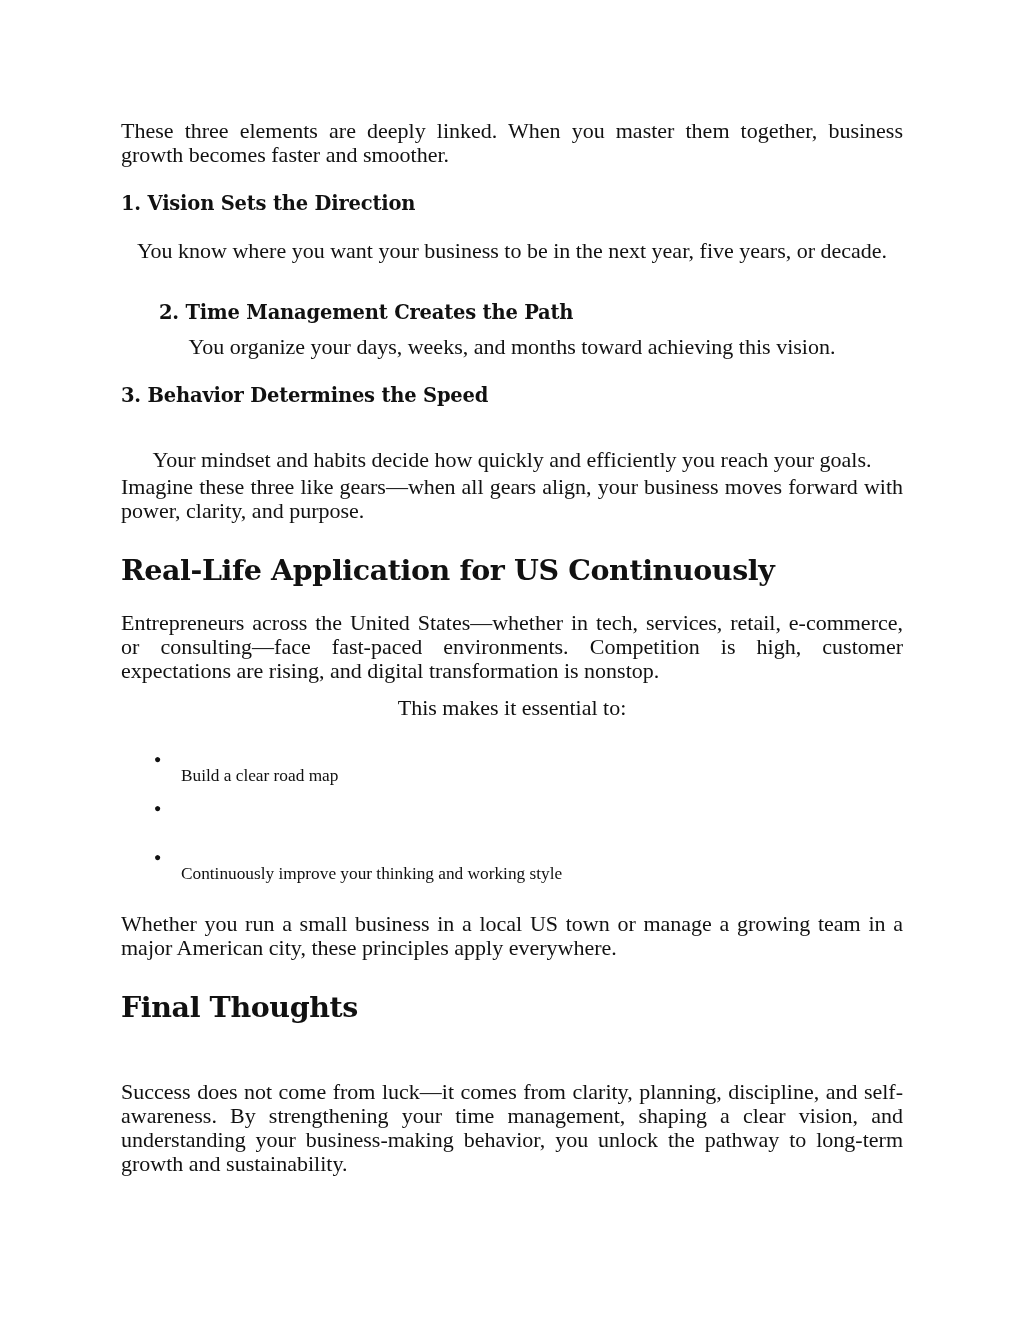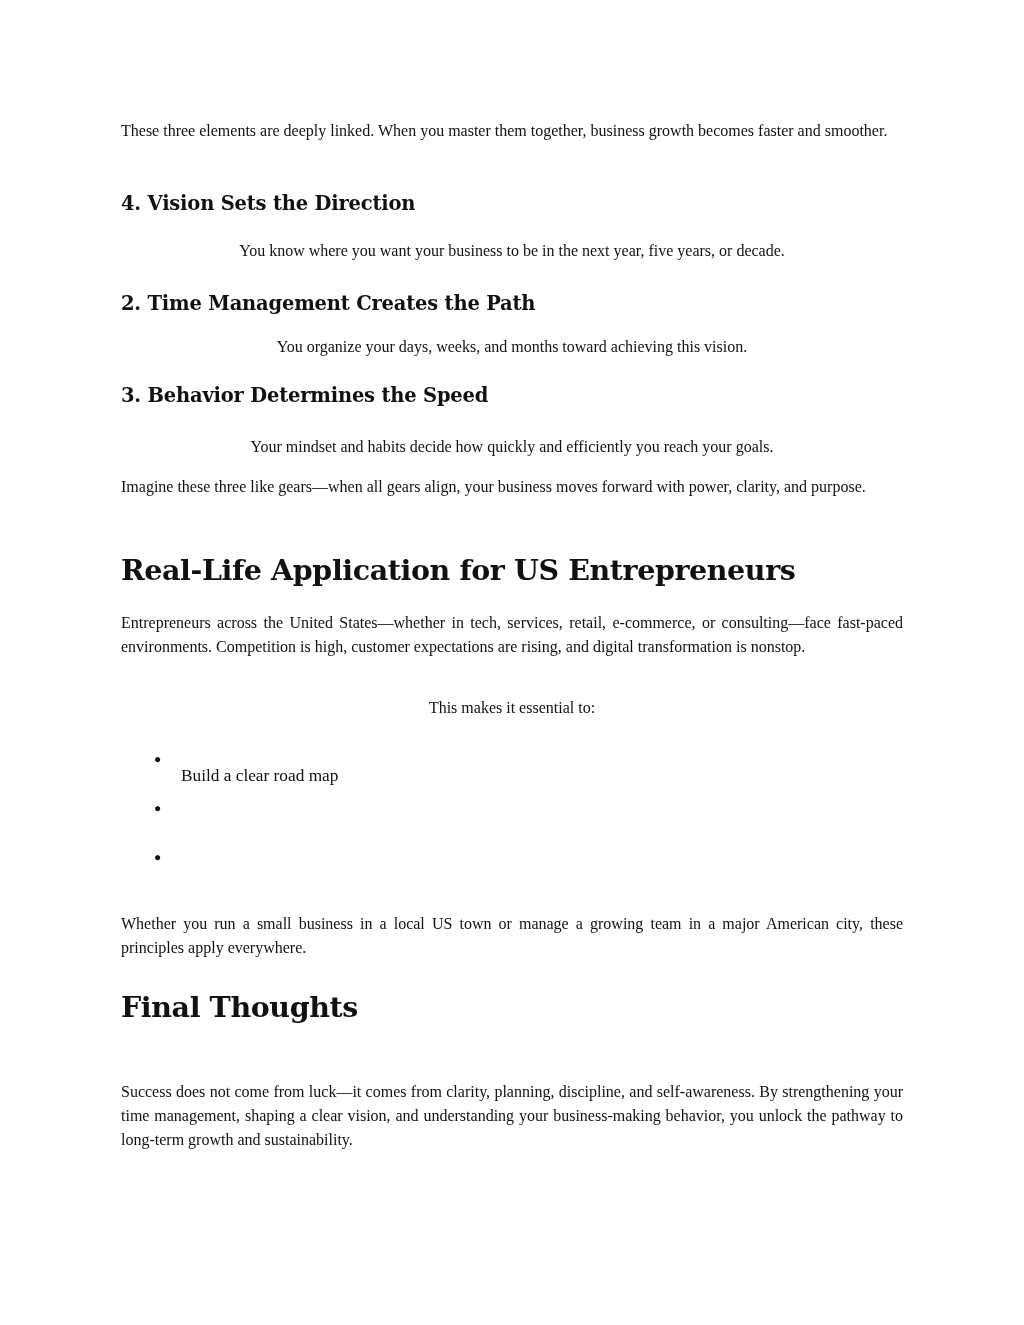--- a/index.html
+++ b/index.html
@@ -19,21 +19,21 @@
       position: absolute;
       left: 121px;
       top: 0;
       width: 782px;
     }
     .p {
       position: absolute;
       left: 0;
       width: 782px;
       font-family: "Liberation Serif", "DejaVu Serif", serif;
-      font-size: 16px;
+      font-size: 22px;
       line-height: 24px;
       text-align: justify;
       margin: 0;
     }
     .p.nojust { text-align: center; }
     .h3 {
       position: absolute;
       left: 0;
       margin: 0;
       font-family: "DejaVu Serif", "Liberation Serif", serif;
@@ -84,47 +84,48 @@
       white-space: nowrap;
     }
   </style>
 </head>
 <body>
 
 <div class="page">
 
   <p class="p" style="top:119px;">These three elements are deeply linked. When you master them together, business growth becomes faster and smoother.</p>
 
-  <h3 class="h3" style="top:191px;">4. Vision Sets the Direction</h3>
+  <h3 class="h3" style="top:191px;">1. Vision Sets the Direction</h3>
   <p class="p nojust" style="top:239px;">You know where you want your business to be in the next year, five years, or decade.</p>
 
-  <h3 class="h3" style="top:291px;">2. Time Management Creates the Path</h3>
+  <h3 class="h3" style="top:300px;margin-left:38px;">2. Time Management Creates the Path</h3>
   <p class="p nojust" style="top:335px;">You organize your days, weeks, and months toward achieving this vision.</p>
 
   <h3 class="h3" style="top:383px;">3. Behavior Determines the Speed</h3>
-  <p class="p nojust" style="top:435px;">Your mindset and habits decide how quickly and efficiently you reach your goals.</p>
+  <p class="p nojust" style="top:448px;">Your mindset and habits decide how quickly and efficiently you reach your goals.</p>
 
   <p class="p" style="top:475px;">Imagine these three like gears—when all gears align, your business moves forward with power, clarity, and purpose.</p>
 
-  <h2 class="h2" style="top:552px;">Real-Life Application for US Entrepreneurs</h2>
+  <h2 class="h2" style="top:552px;">Real-Life Application for US Continuously</h2>
 
   <p class="p" style="top:611px;">Entrepreneurs across the United States—whether in tech, services, retail, e-commerce, or consulting—face fast-paced environments. Competition is high, customer expectations are rising, and digital transformation is nonstop.</p>
 
   <p class="p nojust" style="top:696px;">This makes it essential to:</p>
 
   <ul class="bullet-list">
     <li class="bullet-item" style="top:747px;">
       <span class="bullet-dot">●</span>
       <span class="bullet-text">Build a clear road map</span>
     </li>
     <li class="bullet-item" style="top:796px;">
       <span class="bullet-dot">●</span>
     </li>
     <li class="bullet-item" style="top:845px;">
       <span class="bullet-dot">●</span>
+      <span class="bullet-text">Continuously improve your thinking and working style</span>
     </li>
   </ul>
 
   <p class="p" style="top:912px;">Whether you run a small business in a local US town or manage a growing team in a major American city, these principles apply everywhere.</p>
 
   <h2 class="h2" style="top:989px;">Final Thoughts</h2>
 
   <p class="p" style="top:1080px;">Success does not come from luck—it comes from clarity, planning, discipline, and self-awareness. By strengthening your time management, shaping a clear vision, and understanding your business-making behavior, you unlock the pathway to long-term growth and sustainability.</p>
 
 </div>

